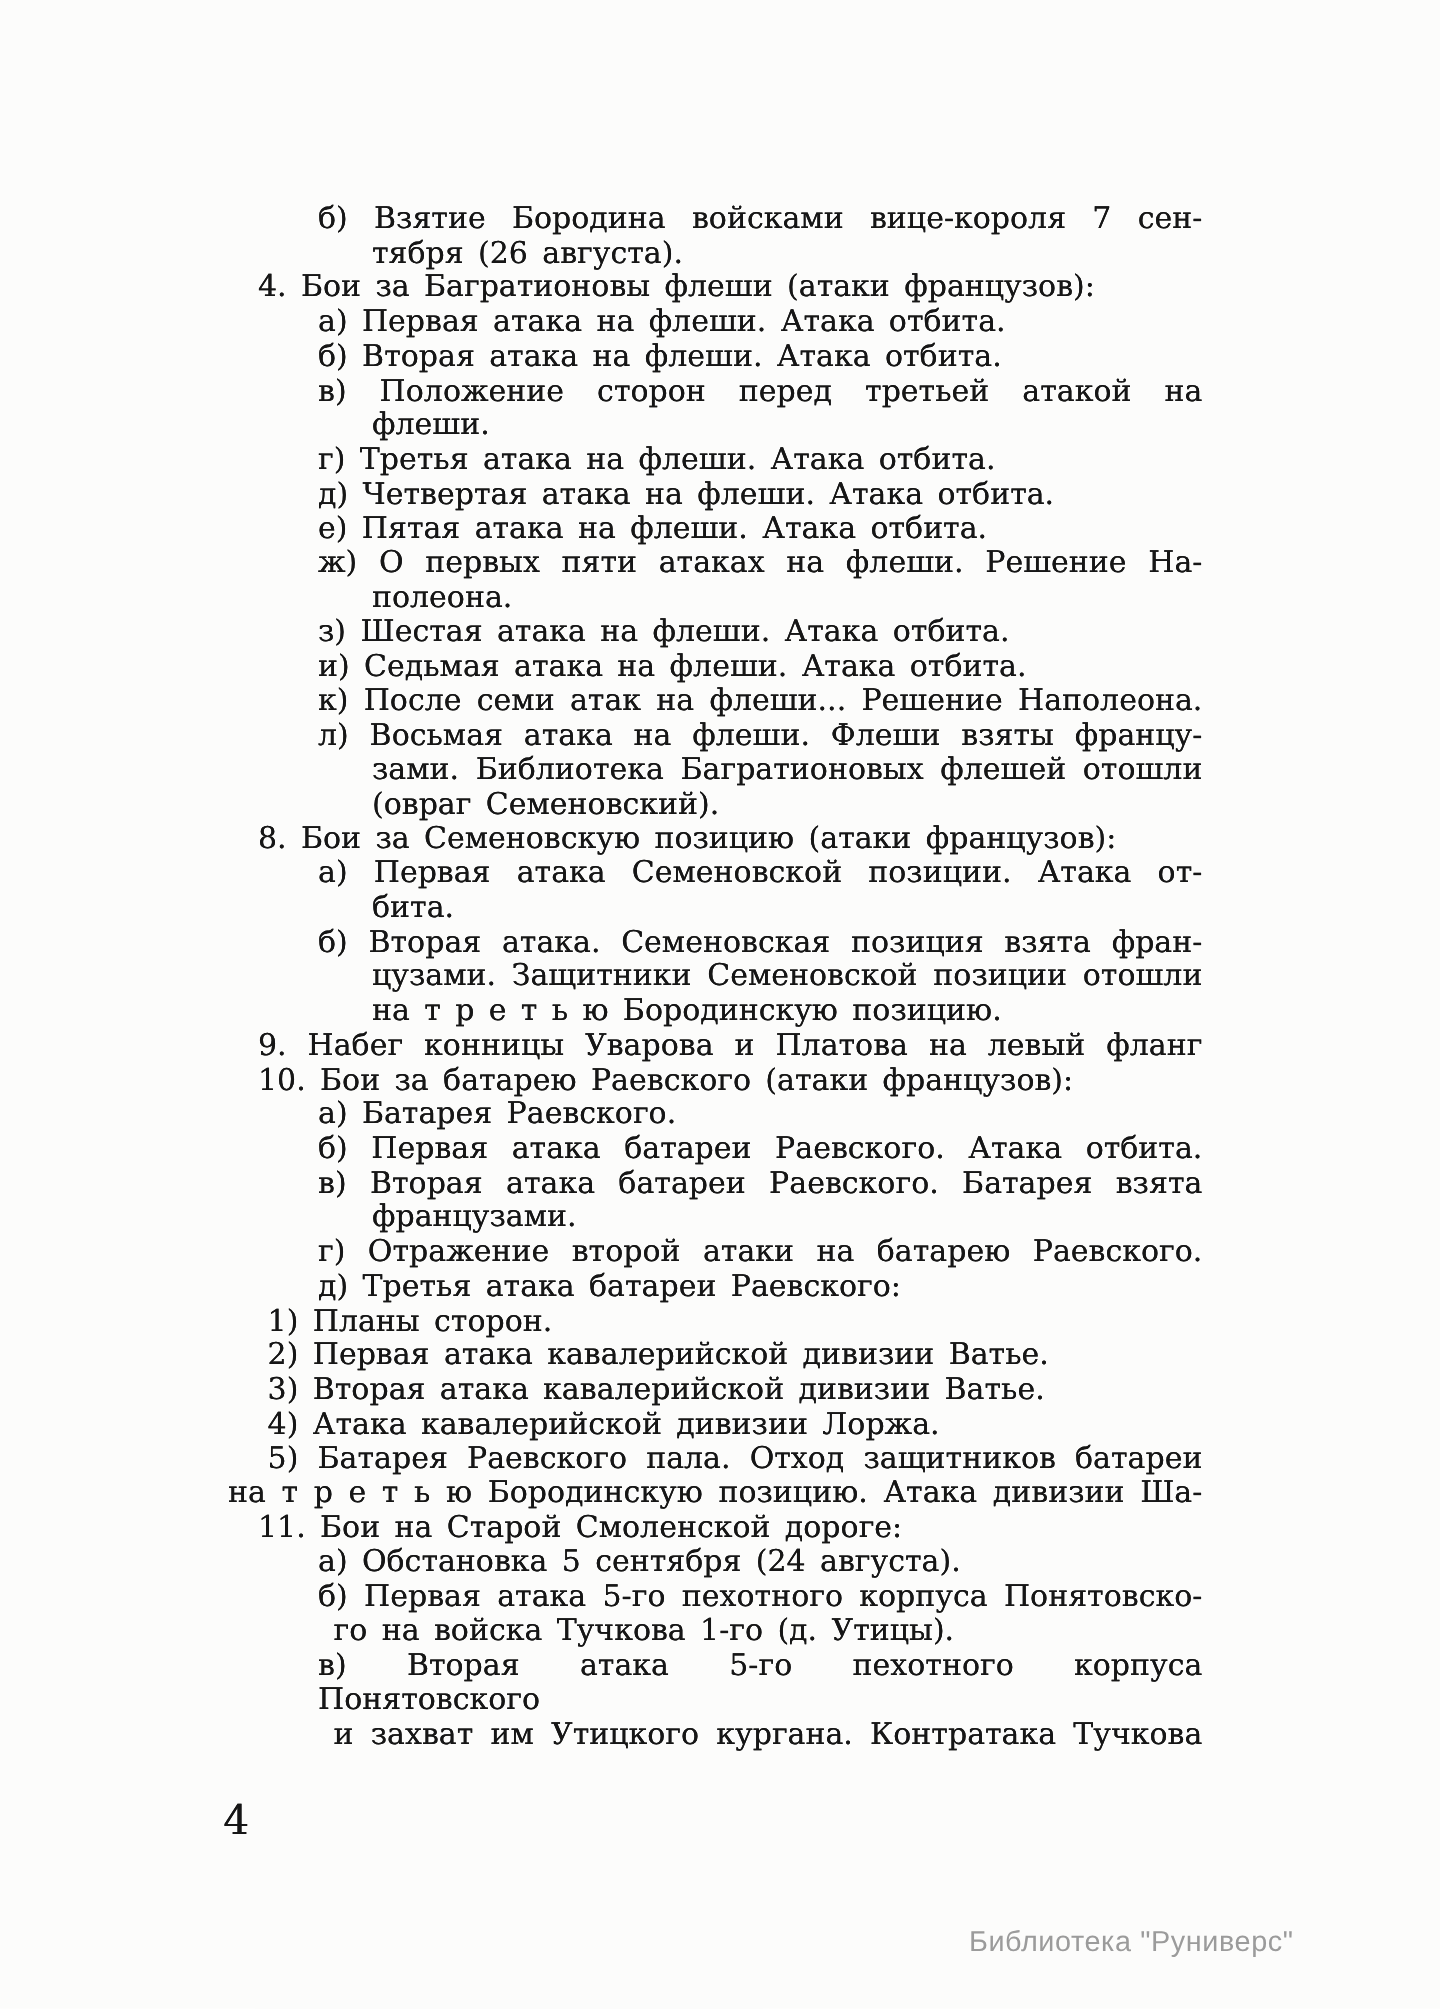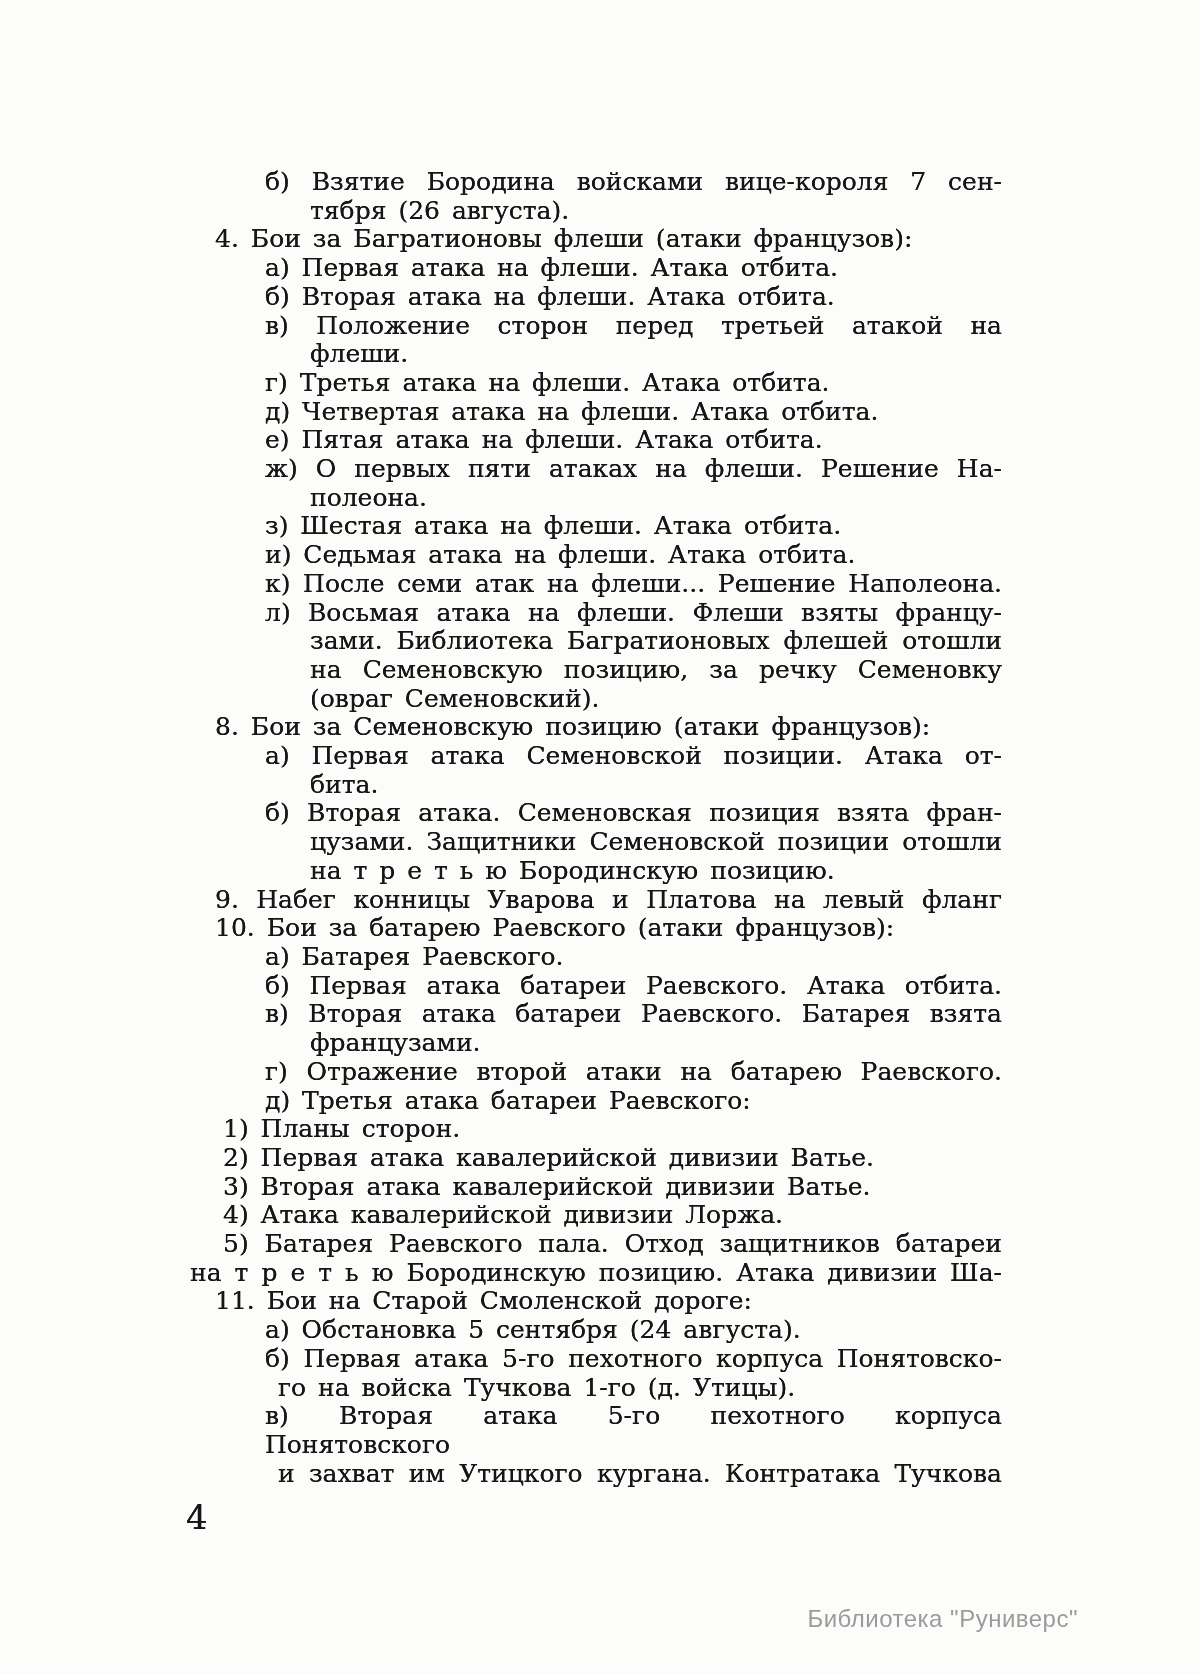--- a/index.html
+++ b/index.html
@@ -81,21 +81,20 @@
       <p class="line indent-sub">г) Третья атака на флеши. Атака отбита.</p>
       <p class="line indent-sub">д) Четвертая атака на флеши. Атака отбита.</p>
       <p class="line indent-sub">е) Пятая атака на флеши. Атака отбита.</p>
       <p class="line indent-sub just">ж) О первых пяти атаках на флеши. Решение На-</p>
       <p class="line indent-subcont">полеона.</p>
       <p class="line indent-sub">з) Шестая атака на флеши. Атака отбита.</p>
       <p class="line indent-sub">и) Седьмая атака на флеши. Атака отбита.</p>
       <p class="line indent-sub just">к) После семи атак на флеши... Решение Наполеона.</p>
       <p class="line indent-sub just">л) Восьмая атака на флеши. Флеши взяты францу-</p>
       <p class="line indent-subcont just">зами. Библиотека Багратионовых флешей отошли</p>
-      <p class="line indent-subcont just">на Семеновскую позицию, за речку Семеновку</p>
       <p class="line indent-subcont">(овраг Семеновский).</p>
       <p class="line indent-num">8. Бои за Семеновскую позицию (атаки французов):</p>
       <p class="line indent-sub just">а) Первая атака Семеновской позиции. Атака от-</p>
       <p class="line indent-subcont">бита.</p>
       <p class="line indent-sub just">б) Вторая атака. Семеновская позиция взята фран-</p>
       <p class="line indent-subcont just">цузами. Защитники Семеновской позиции отошли</p>
       <p class="line indent-subcont">на т р е т ь ю Бородинскую позицию.</p>
       <p class="line indent-num just">9. Набег конницы Уварова и Платова на левый фланг</p>
       <p class="line indent-num">10. Бои за батарею Раевского (атаки французов):</p>
       <p class="line indent-sub">а) Батарея Раевского.</p>

